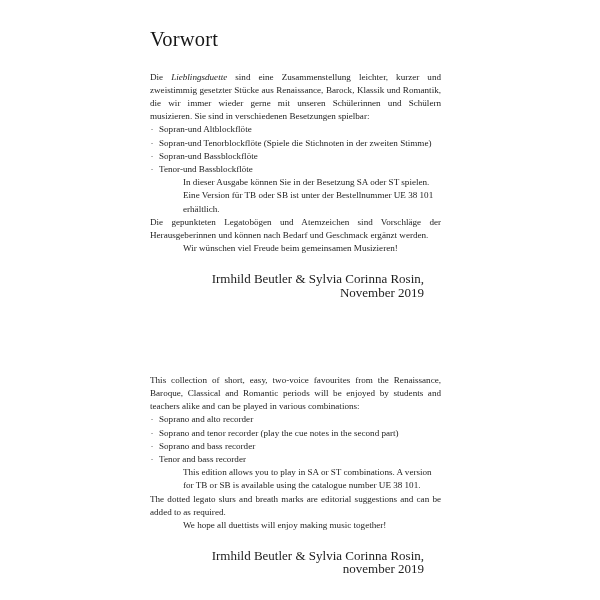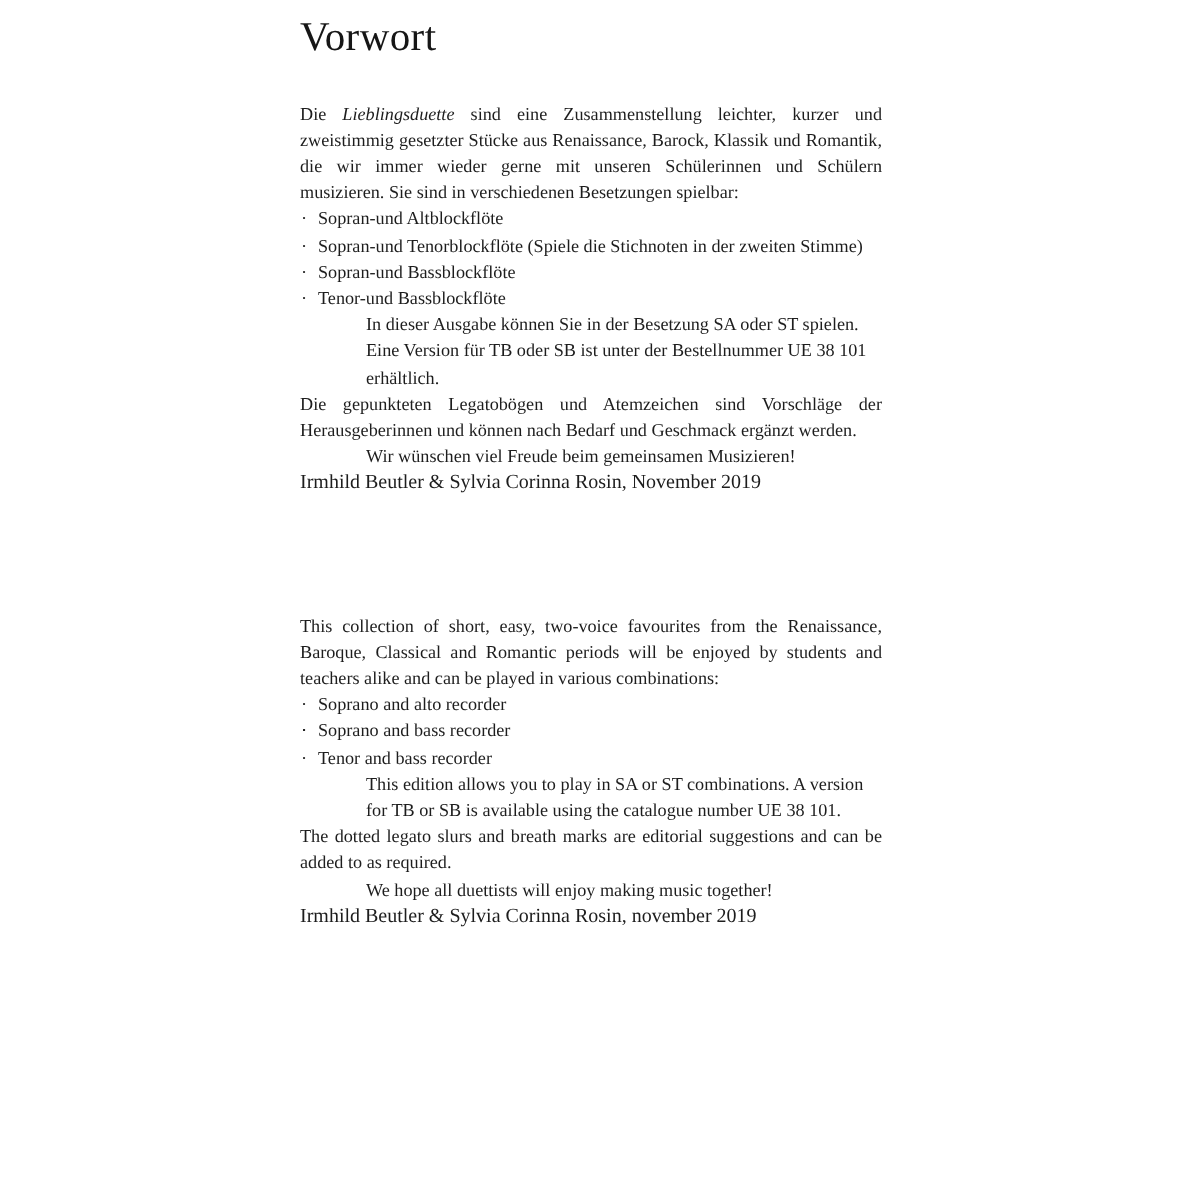--- a/index.html
+++ b/index.html
@@ -25,21 +25,21 @@
   }
   .content {
     position: absolute;
     left: 150px;
     top: 0;
     width: 291px;
   }
   .section {
     width: 100%;
   }
-  .section-vorwort { padding-top: 8px; }
+  .section-vorwort { padding-top: 28px; }
   .section-preface { padding-top: 58px; }
 
   h1.heading {
     font-family: "Liberation Serif", "DejaVu Serif", serif;
     font-size: 20.5px;
     font-weight: 400;
     line-height: 1.1;
     letter-spacing: 0.2px;
     margin: 0 0 20px 0;
     color: #161616;
@@ -75,24 +75,25 @@
   }
   ul.combo-list li .bullet {
     position: absolute;
     left: 0.5px;
     top: 0;
     font-size: 9.1px;
     line-height: 13.2px;
   }
 
   .sig {
-    font-size: 10px;
+    font-size: 13px;
     line-height: 13.2px;
-    margin: 0;
+    margin: 17px;
     color: #1d1d1d;
+    text-align: right;
   }
 
   em { font-style: italic; }
 </style>
 </head>
 <body>
 
 <div class="page">
   <div class="content">
 
@@ -118,21 +119,21 @@
       <p class="sig gap-para">Irmhild Beutler &amp; Sylvia Corinna Rosin, November 2019</p>
     </section>
 
     <section class="section section-preface">
 
 
       <p class="para">This collection of short, easy, two-voice favourites from the Renaissance, Baroque, Classical and Romantic periods will be enjoyed by students and teachers alike and can be played in various combinations:</p>
 
       <ul class="combo-list">
         <li><span class="bullet">·</span><span>Soprano and alto recorder</span></li>
-        <li><span class="bullet">·</span></li>
+        <li><span class="bullet">·</span><span>Soprano and tenor recorder (play the cue notes in the second part)</span></li>
         <li><span class="bullet">·</span><span>Soprano and bass recorder</span></li>
         <li><span class="bullet">·</span><span>Tenor and bass recorder</span></li>
       </ul>
 
       <p class="para tight">This edition allows you to play in SA or ST combinations. A version for TB or SB is available using the catalogue number UE 38 101.</p>
 
       <p class="para gap-para">The dotted legato slurs and breath marks are editorial suggestions and can be added to as required.</p>
 
       <p class="para tight gap-para">We hope all duettists will enjoy making music together!</p>
 

